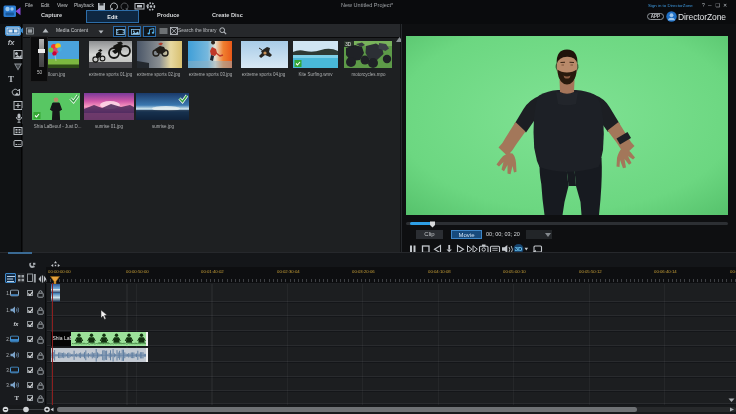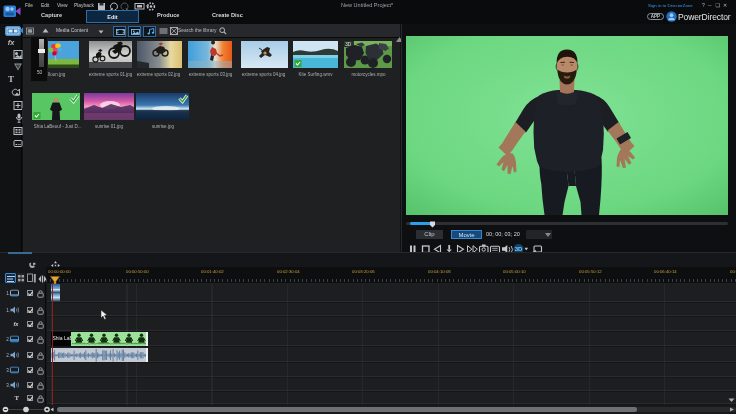--- a/index.html
+++ b/index.html
@@ -79,21 +79,21 @@
     <span class="tab" style="left:157px">Produce</span>
     <span class="tab" style="left:212px">Create Disc</span>
     <div class="abs" style="left:647px;top:12.5px;width:17px;height:7.5px;border:1px solid #8e9398;border-radius:4px;">
       <span style="display:block;text-align:center;font-size:4.5px;font-weight:bold;color:#c9cdd1;line-height:6px;">APP</span>
     </div>
     <svg class="abs" style="left:666px;top:11px" width="11" height="11" viewBox="0 0 11 11">
       <circle cx="5.5" cy="5.5" r="5.2" fill="#1f6fc4"></circle>
       <circle cx="5.5" cy="4.2" r="1.9" fill="#9ec7ec"></circle>
       <path d="M1.8 9.2 a3.8 3.2 0 0 1 7.4 0 z" fill="#9ec7ec"></path>
     </svg>
-    <span class="abs" style="left:678px;top:11.5px;font-size:8.5px;color:#e3e5e7;letter-spacing:-0.1px">PowerDirector</span>
+    <span class="abs" style="left:678px;top:11.5px;font-size:8.5px;color:#e3e5e7;letter-spacing:-0.1px">DirectorZone</span>
   </div>
   <div id="sidebar">
     <div id="mediaBtn">
       <svg width="14" height="8" viewBox="0 0 14 8" style="position:absolute;left:0;top:0">
         <rect x="1" y="1" width="12" height="6" fill="none" stroke="#dce9f5" stroke-width="1"></rect>
         <rect x="2.5" y="2.5" width="4" height="3" fill="#dce9f5"></rect>
         <rect x="8" y="2.5" width="3.5" height="3" fill="#dce9f5"></rect>
       </svg>
     </div>
     <svg class="abs" style="left:19px;top:3px" width="5" height="7" viewBox="0 0 5 7">

